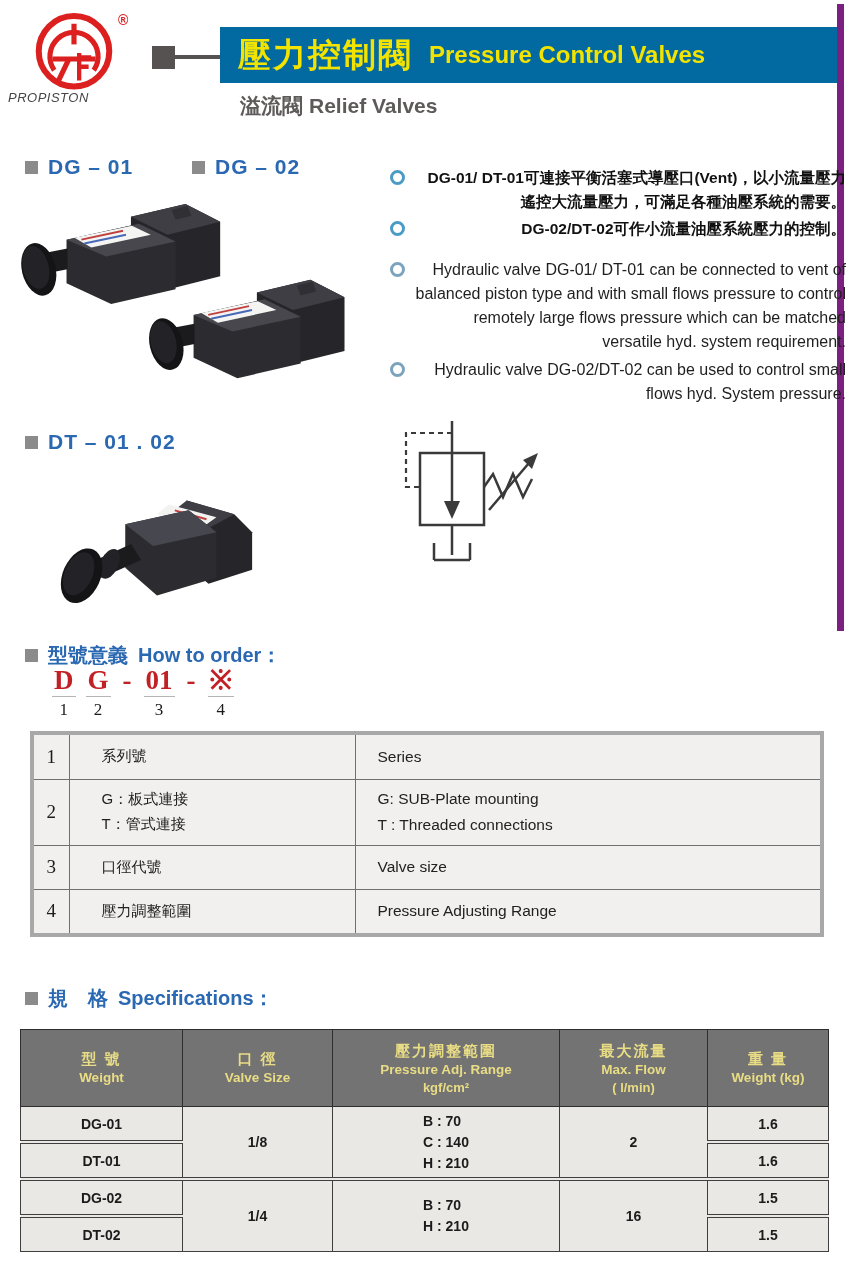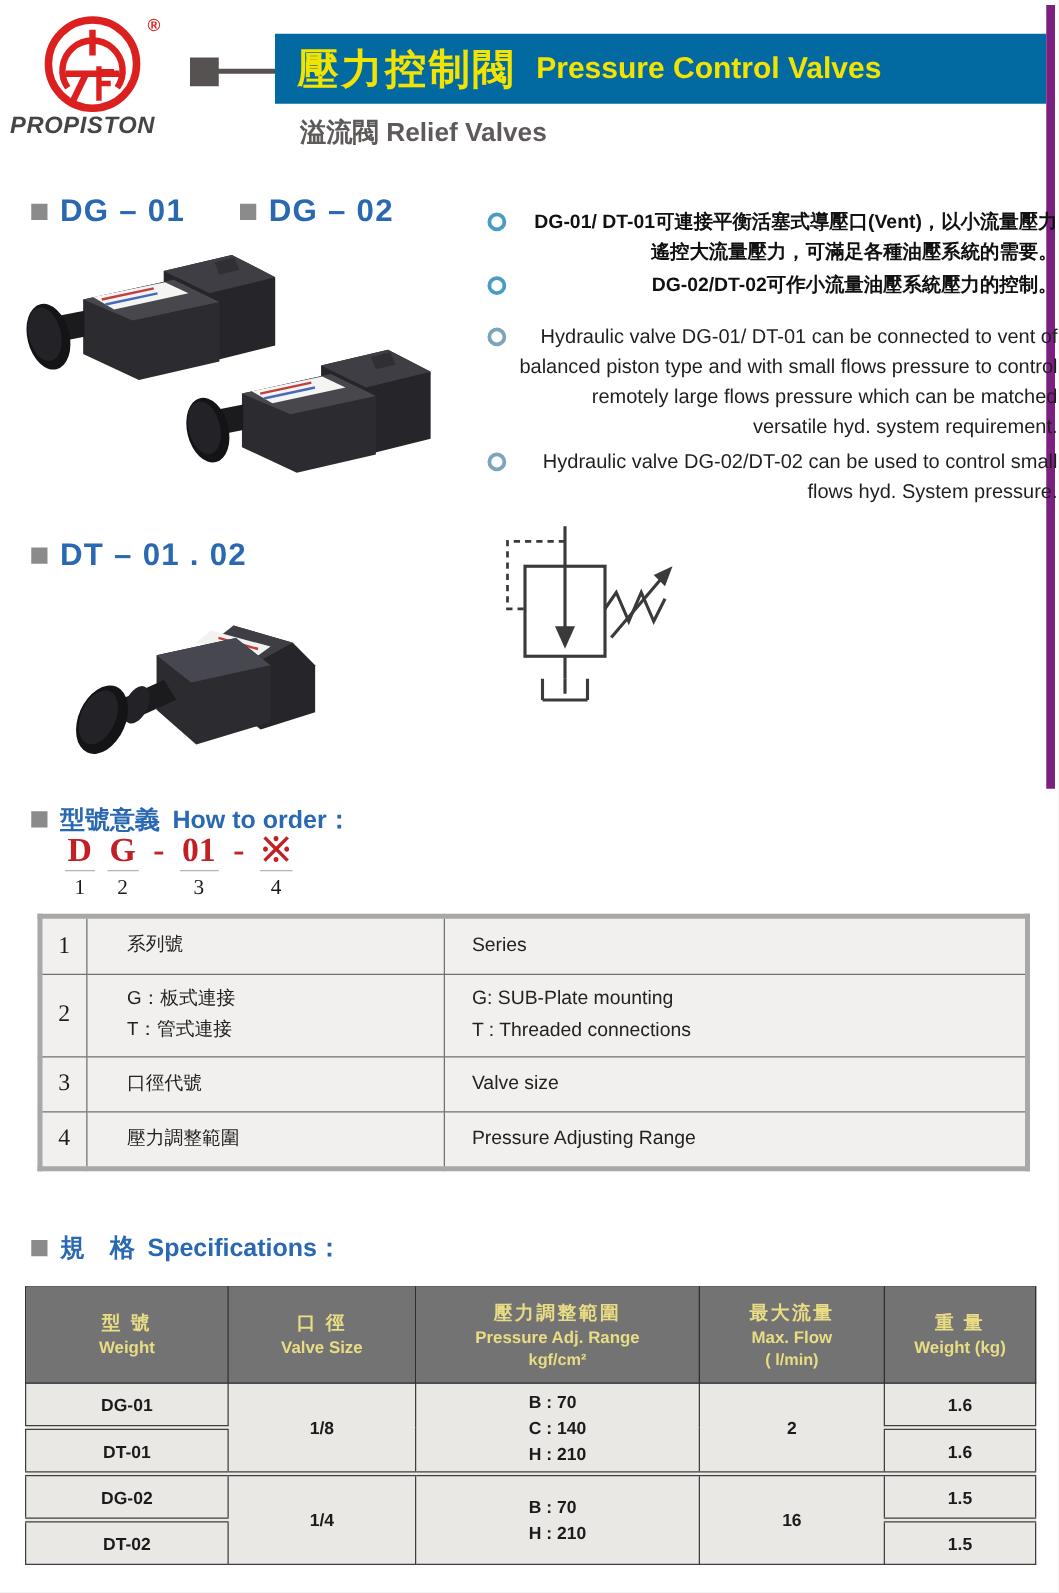--- a/index.html
+++ b/index.html
@@ -3,34 +3,34 @@
 <meta charset="utf-8">
 <style>
   html,body{margin:0;padding:0;background:#e9e9e9;}
   .page{position:relative;width:847px;height:1274px;background:#ffffff;overflow:hidden;
         font-family:"Liberation Sans",sans-serif;color:#1c1c1c;}
 
   
   .logo-block{position:absolute;left:6px;top:6px;width:180px;height:110px;}
   .emblem{position:absolute;left:22px;top:4px;}
   .reg-mark{position:absolute;left:112px;top:6px;color:#dc1f1f;font-size:14px;font-weight:bold;}
-  .brand-name{position:absolute;left:2px;top:84px;width:176px;font-size:19px;font-weight:700;
+  .brand-name{position:absolute;left:2px;top:84px;width:176px;font-size:13px;font-weight:400;
               font-style:italic;letter-spacing:.5px;color:#454545;}
   .conn-square{position:absolute;left:152px;top:46px;width:23px;height:23px;background:#575252;}
   .conn-line{position:absolute;left:173px;top:55px;width:48px;height:4px;background:#575252;}
   .banner{position:absolute;left:220px;top:27px;width:617px;height:56px;background:#0369a1;
           display:flex;align-items:center;padding-left:18px;box-sizing:border-box;}
   .banner .t-zh{font-size:33px;font-weight:bold;color:#f2e400;letter-spacing:2px;}
   .banner .t-en{font-size:24px;font-weight:bold;color:#f2e400;margin-left:16px;}
   .subtitle{position:absolute;left:240px;top:92px;font-size:21px;font-weight:bold;color:#5e5a5a;}
   .subtitle span{margin-right:6px;}
   .purple-strip{position:absolute;left:837px;top:4px;width:7px;height:627px;background:#7b2080;}
 
   
-  .model-label{position:absolute;display:flex;align-items:center;font-size:25px;font-weight:bold;
+  .model-label{position:absolute;display:flex;align-items:center;font-size:21px;font-weight:bold;
                color:#2a68b2;letter-spacing:1px;}
   .sq{display:inline-block;width:13px;height:13px;background:#8b8b8b;margin-right:10px;flex:0 0 auto;}
   .lbl-dg01{left:25px;top:155px;}
   .lbl-dg02{left:192px;top:155px;}
   .lbl-dt{left:25px;top:430px;}
 
   .valve{position:absolute;}
 
   
   .desc{position:absolute;left:390px;width:456px;list-style:none;margin:0;padding:0;text-align:right;}

